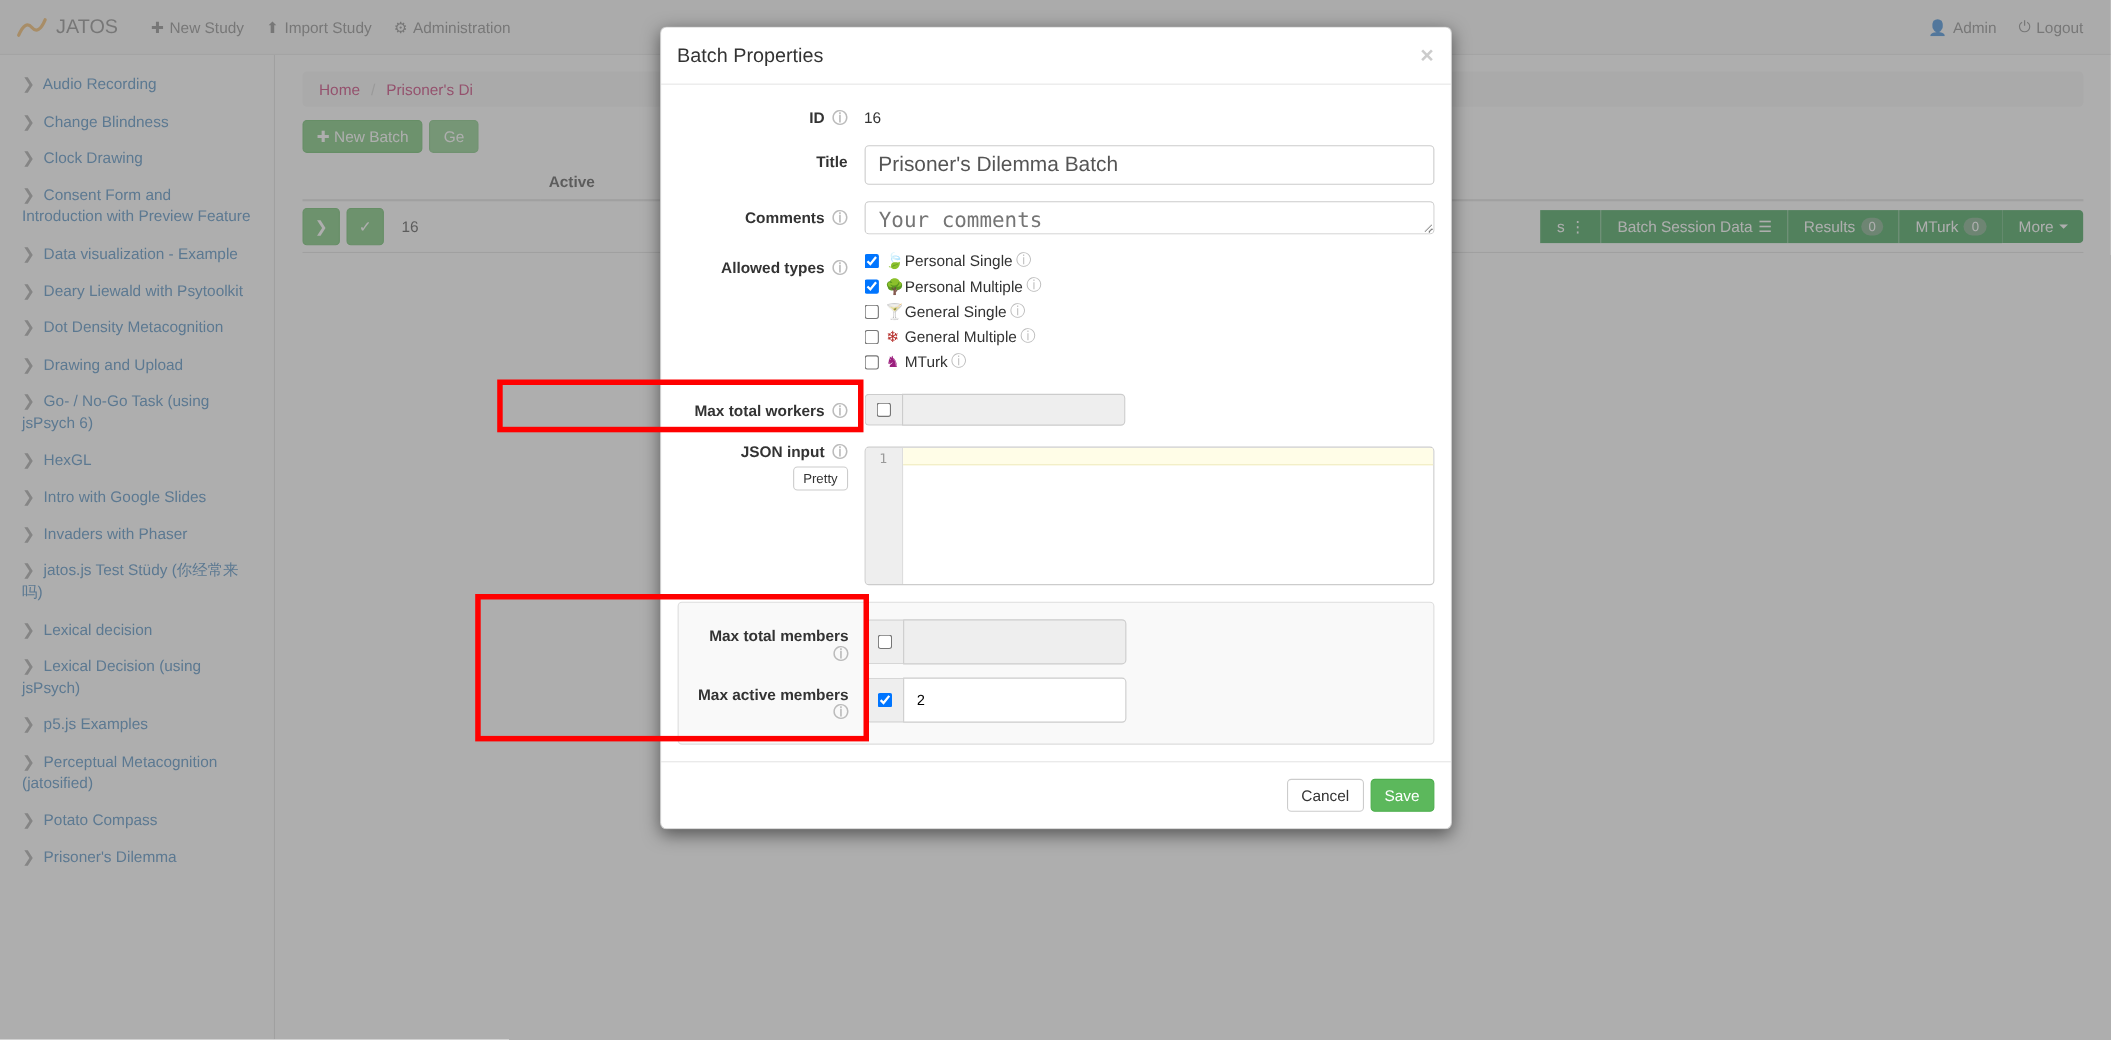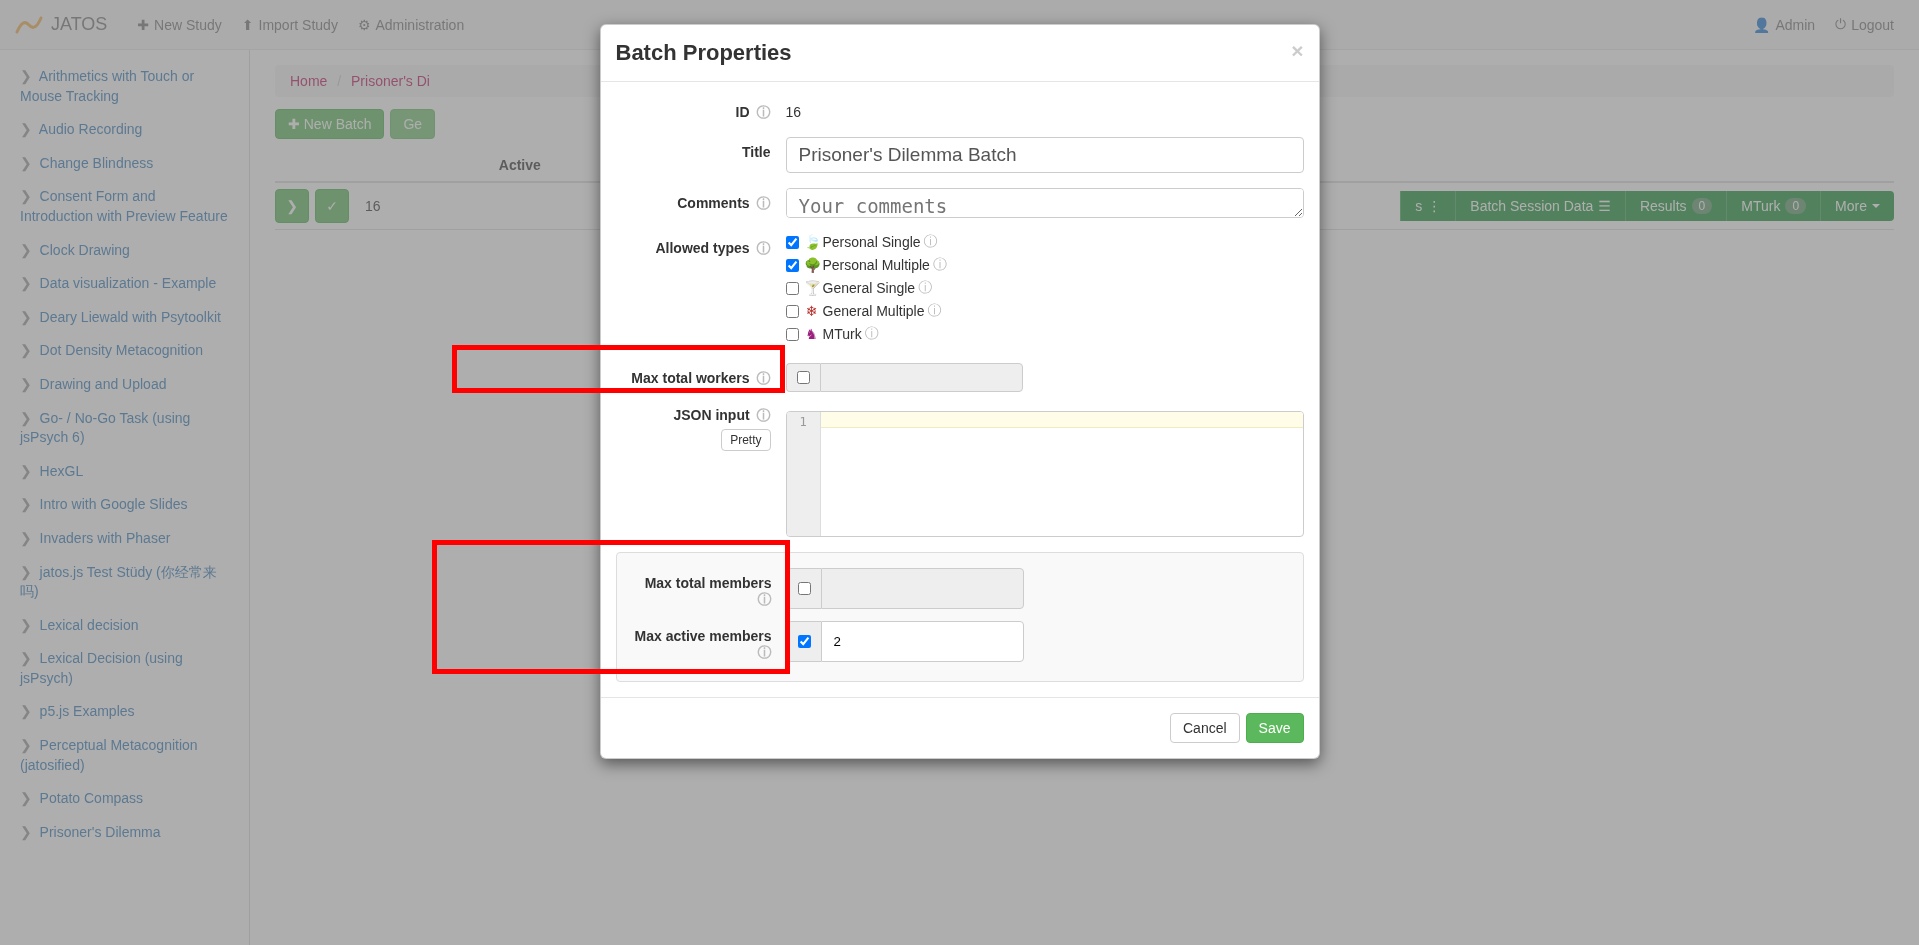--- a/index.html
+++ b/index.html
@@ -31,21 +31,21 @@
 .batch-row{display:flex;align-items:center;gap:6px;padding:6px 0;border-bottom:1px solid #ddd}
 .batch-row .id{padding:0 10px}
 .batch-buttons{margin-left:auto;display:flex;gap:0}
 .batch-btn{background:#1a8f36;color:#fff;padding:7px 14px;border-left:1px solid rgba(255,255,255,.2);display:flex;align-items:center;cursor:pointer;font-size:14px}
 .batch-btn .badge{background:#5f9a6d;color:#fff;border-radius:10px;padding:1px 7px;font-size:12px;margin-left:5px}
 .batch-btn .icon-after{margin-left:5px}
 .batch-btn .caret{margin-left:5px}
 .overlay{position:absolute;inset:0;background:rgba(120,120,120,.6);z-index:100}
 .modal{position:absolute;top:24px;left:50%;transform:translateX(-50%);background:#fff;width:720px;border-radius:6px;z-index:200;box-shadow:0 5px 15px rgba(0,0,0,.5);border:1px solid rgba(0,0,0,.2)}
 .modal-header{padding:15px;border-bottom:1px solid #e5e5e5;display:flex;justify-content:space-between;align-items:flex-start}
-.modal-title{font-size:22px;font-weight:700;color:#333}
+.modal-title{font-size:18px;font-weight:400;color:#333}
 .modal-close{color:#ccc;font-size:21px;font-weight:bold;cursor:pointer;line-height:1}
 .modal-body{padding:15px}
 .form-row{display:flex;margin-bottom:15px}
 .form-label{width:170px;text-align:right;padding-right:15px;padding-top:7px;font-weight:bold;font-size:14px}
 .form-label .info-icon{color:#bbb;margin-left:3px;cursor:help}
 .form-value{flex:1;padding-top:7px}
 .form-control{flex:1;border:1px solid #ccc;border-radius:4px;padding:6px 12px;font-size:19px;color:#555;width:100%}
 textarea.form-control{height:30px;resize:both}
 .allowed-types{flex:1}
 .type-row{display:flex;align-items:center;margin-bottom:5px}
@@ -108,25 +108,24 @@
     <div class="nav-item">
         <span class="nav-icon">⏻</span>
         <span>Logout</span>
       </div>
   </div>
 </div>
 
 <div class="layout">
   <div class="sidebar">
     <div class="sidebar-inner" id="sidebar-inner">
-        <a class="sidebar-item"><span class="chev">❯</span> Arithmetics with Touch or Mouse Tracking</a>
         <a class="sidebar-item"><span class="chev">❯</span> Audio Recording</a>
         <a class="sidebar-item"><span class="chev">❯</span> Change Blindness</a>
+        <a class="sidebar-item"><span class="chev">❯</span> Clock Drawing</a>
         <a class="sidebar-item"><span class="chev">❯</span> Consent Form and Introduction with Preview Feature</a>
-        <a class="sidebar-item"><span class="chev">❯</span> Clock Drawing</a>
         <a class="sidebar-item"><span class="chev">❯</span> Data visualization - Example</a>
         <a class="sidebar-item"><span class="chev">❯</span> Deary Liewald with Psytoolkit</a>
         <a class="sidebar-item"><span class="chev">❯</span> Dot Density Metacognition</a>
         <a class="sidebar-item"><span class="chev">❯</span> Drawing and Upload</a>
         <a class="sidebar-item"><span class="chev">❯</span> Go- / No-Go Task (using jsPsych 6)</a>
         <a class="sidebar-item"><span class="chev">❯</span> HexGL</a>
         <a class="sidebar-item"><span class="chev">❯</span> Intro with Google Slides</a>
         <a class="sidebar-item"><span class="chev">❯</span> Invaders with Phaser</a>
         <a class="sidebar-item"><span class="chev">❯</span> jatos.js Test Stüdy (你经常来吗)</a>
         <a class="sidebar-item"><span class="chev">❯</span> Lexical decision</a>

